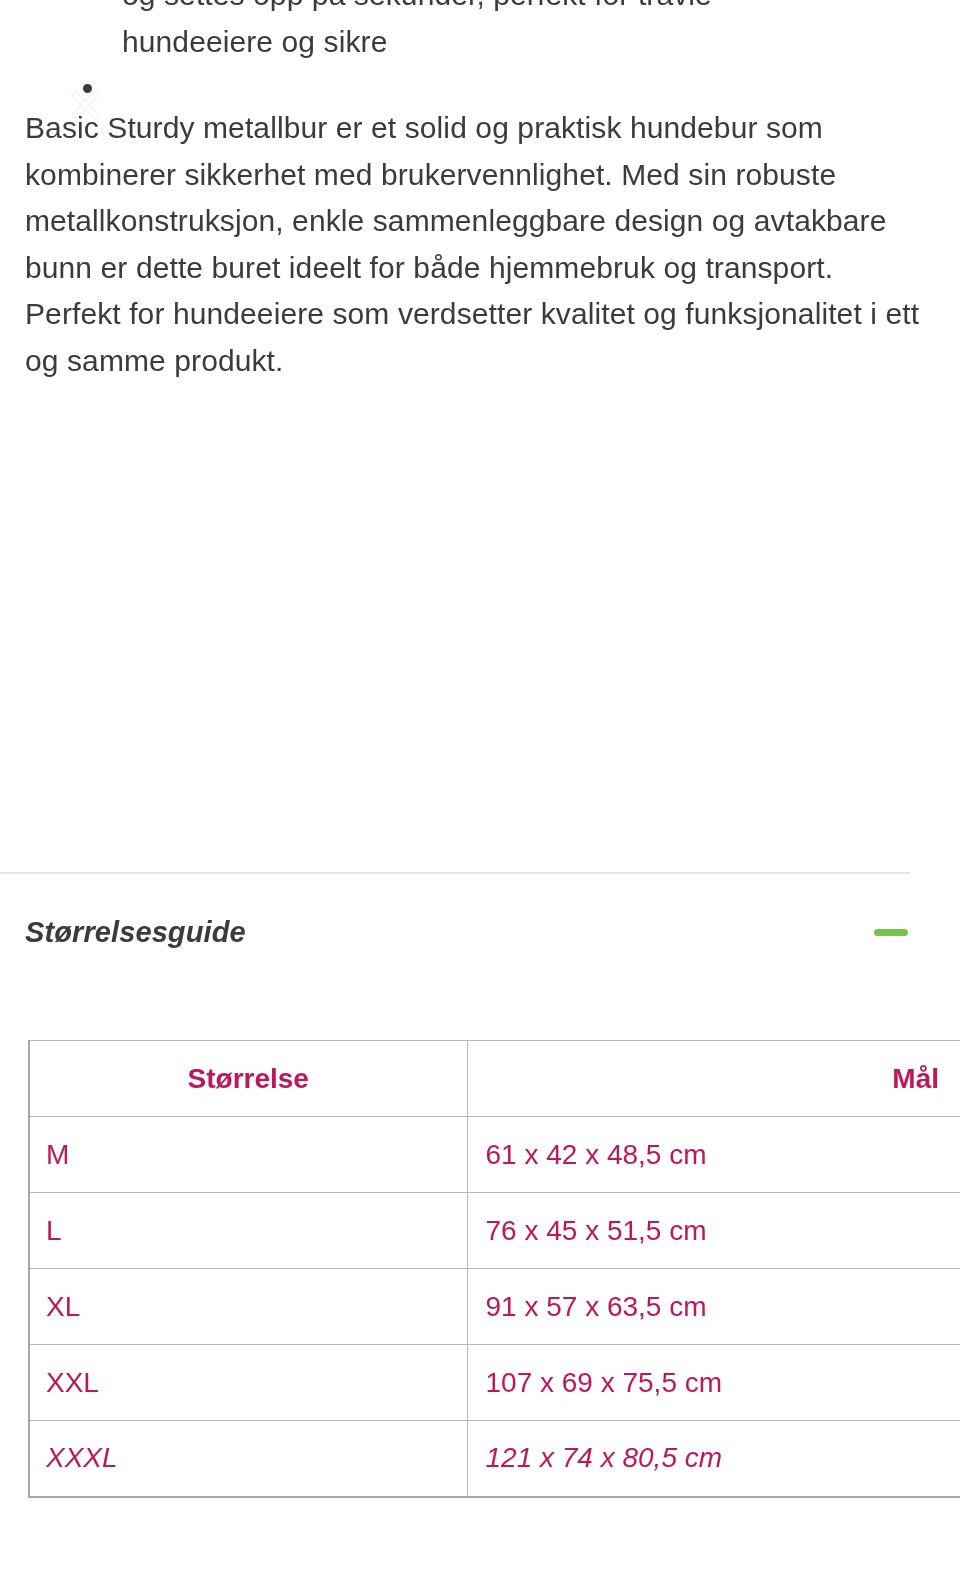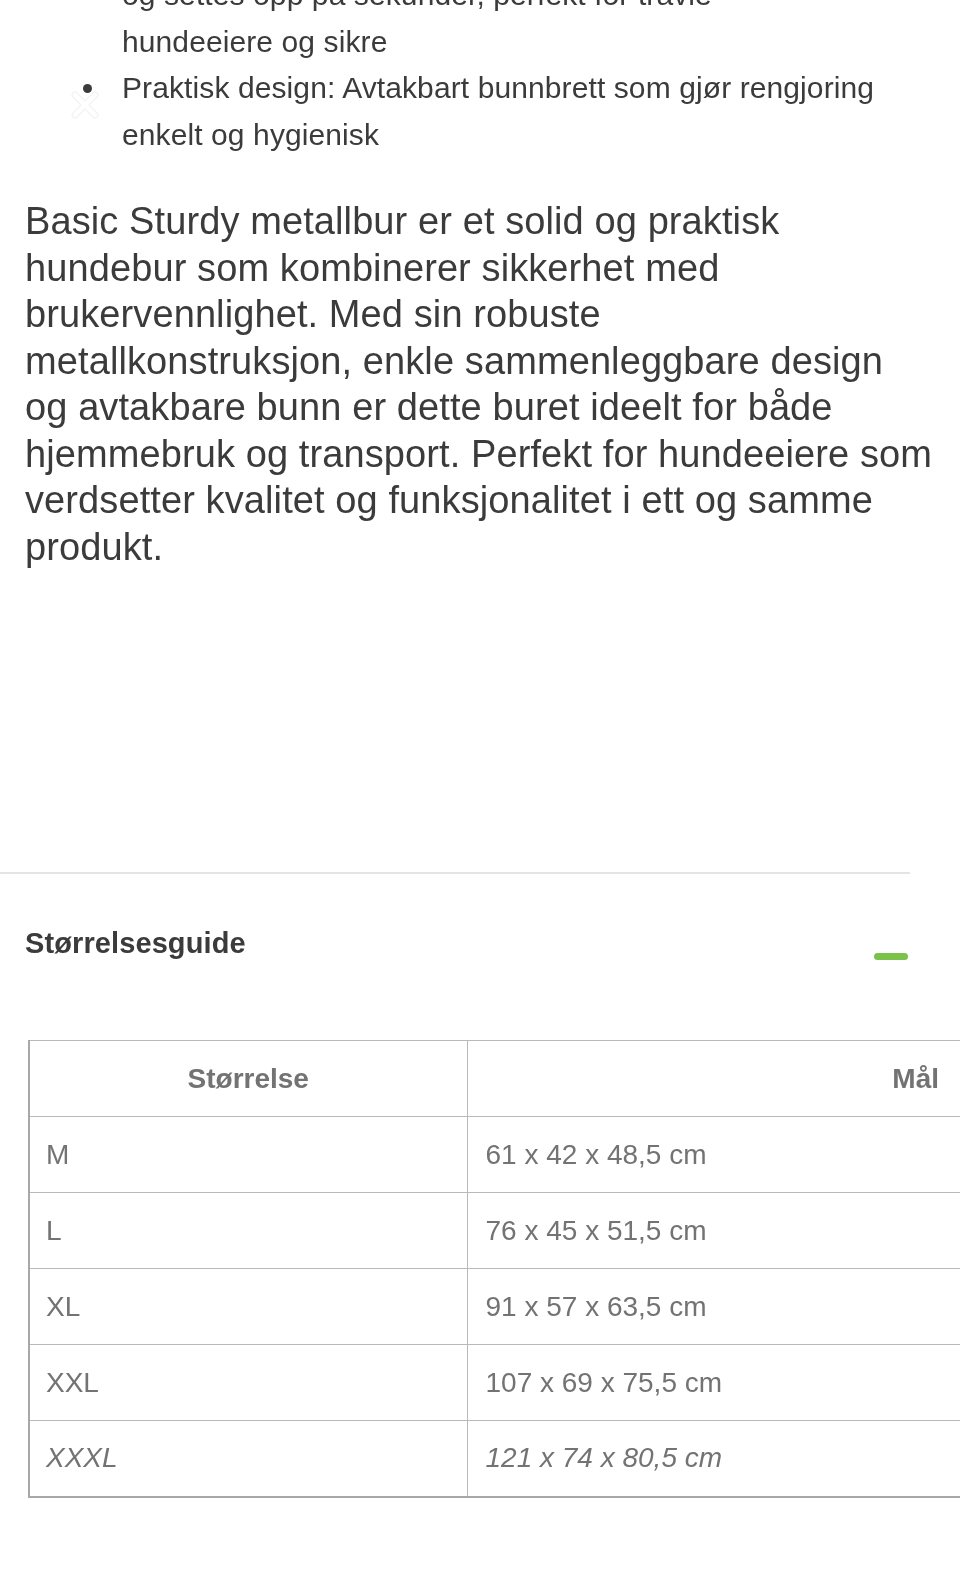--- a/index.html
+++ b/index.html
@@ -48,21 +48,21 @@
     border-radius: 50%;
     background: #3b3b3b;
   }
 
   .para-wrap {
     margin-top: 40px;
     padding-left: 25px;
     padding-right: 24px;
   }
   .para {
-    font-size: 38px;
+    font-size: 30px;
     line-height: 46.5px;
     letter-spacing: 0.1px;
     color: #3b3b3b;
     margin: 0;
   }
 
   
   .x-overlay {
     position: absolute;
     left: 64px;
@@ -85,24 +85,25 @@
   }
 
   
   .accordion-header {
     position: absolute;
     left: 0;
     top: 905px;
     width: 910px;
     height: 55px;
     display: flex;
-    align-items: flex-end;
+    align-items: center;
     justify-content: space-between;
     padding: 0 0 0 25px;
     box-sizing: border-box;
+    font-style: italic;
   }
   .accordion-title {
     font-size: 29px;
     font-weight: 600;
     letter-spacing: 0.1px;
     color: #3b3b3b;
   }
   .toggle-minus {
     width: 34px;
     height: 7px;
@@ -125,21 +126,21 @@
   }
   table.size-table col.c-size { width: 438px; }
   table.size-table col.c-meas { width: 542px; }
 
   table.size-table th,
   table.size-table td {
     border: 1px solid #b9b9b9;
     border-left: none;
     border-right: none;
     font-size: 28px;
-    color: #737373;
+    color: #be185d;
     padding: 0 16px;
     height: 76px;
     vertical-align: middle;
     box-sizing: border-box;
     margin-top: 22px;
   }
   table.size-table th.col-size,
   table.size-table td.col-size {
     border-left: 2px solid #a8a8a8;
     border-right: 1px solid #b9b9b9;
@@ -160,21 +161,20 @@
 
   <ul class="bullet-list">
     <li>
       
       <span>og settes opp på sekunder, perfekt for travle</span>
       <br>
       <span>hundeeiere og sikre</span>
     </li>
     <li>
       <span class="bullet-dot"></span>
-      <span>Praktisk design: Avtakbart bunnbrett som gjør rengjoring enkelt og hygienisk</span>
     </li>
   </ul>
 
   <div class="para-wrap">
     <p class="para">Basic Sturdy metallbur er et solid og praktisk hundebur som kombinerer sikkerhet med brukervennlighet. Med sin robuste metallkonstruksjon, enkle sammenleggbare design og avtakbare bunn er dette buret ideelt for både hjemmebruk og transport. Perfekt for hundeeiere som verdsetter kvalitet og funksjonalitet i ett og samme produkt.</p>
   </div>
 </div>
 
 <div class="x-overlay">
   <svg width="42" height="42" viewBox="0 0 42 42" aria-hidden="true">

